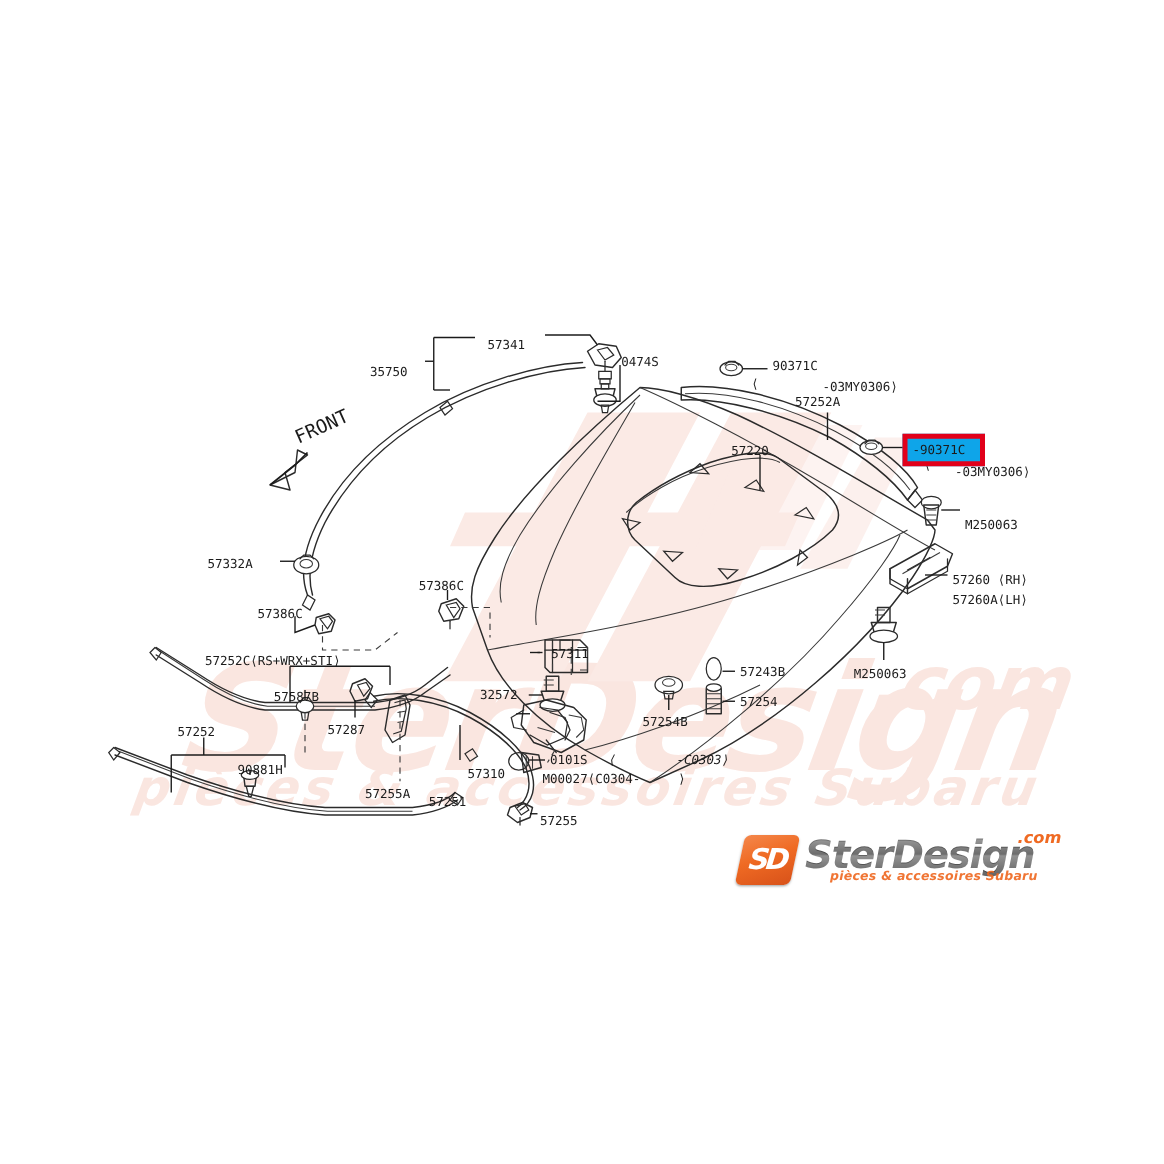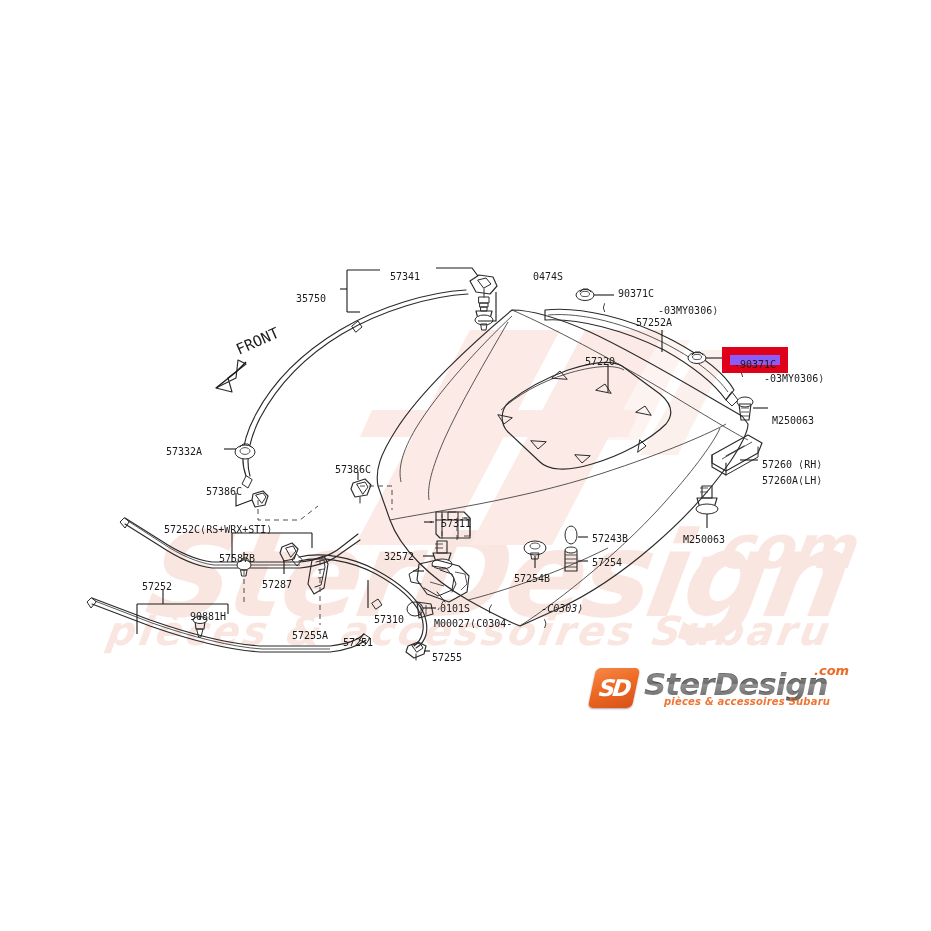--- a/index.html
+++ b/index.html
@@ -17,22 +17,22 @@
     position:absolute;
     font-family:"DejaVu Sans Mono","Liberation Mono",monospace;
     font-size:10px;
     color:#1b1b1b;
     white-space:pre;
     letter-spacing:0px;
     line-height:1;
   }
   .hl{
     position:absolute;
-    background:#8b5cf6;
-    border:8px solid #f9a8d4;
+    background:#0ea5e9;
+    border:4px solid #f9a8d4;
     box-sizing:border-box;
   }
   .hl .lbl{left:4px;top:5px;}
   
   #logo{position:absolute;left:592px;top:666px;width:268px;height:48px;}
   .logo-badge{
     position:absolute;left:0;top:2px;width:44px;height:40px;
     background:linear-gradient(160deg,#f4874b 0%,#ef6a23 45%,#d8521a 100%);
     transform:skewX(-12deg);
     border-radius:5px;
@@ -443,21 +443,21 @@
 
     <g>
       <path class="ln" d="M236 378 L216 388 L232 392 L228 378 L246 364 L238 360 Z" fill="#ffffff" stroke="#1b1b1b" stroke-width="1.6"></path>
       <path d="M216 388 L236 372 L246 362" fill="none" stroke="#1b1b1b" stroke-width="1.4"></path>
     </g>
   </svg>
 
   <div id="labels">
       <div class="lbl" style="left: 296px; top: 294px;">35750</div>
       <div class="lbl" style="left: 390px; top: 272px;">57341</div>
-      <div class="lbl" style="left: 497px; top: 272px; margin-left: 36px;">0474S</div>
+      <div class="lbl" style="left: 497px; top: 286px;">0474S</div>
       <div class="lbl" style="left: 618px; top: 289px;">90371C</div>
       <div class="lbl" style="left: 601px; top: 303px;">⟨</div>
       <div class="lbl" style="left: 658px; top: 306px;">-03MY0306⟩</div>
       <div class="lbl" style="left: 636px; top: 318px;">57252A</div>
       <div class="lbl" style="left: 585px; top: 357px;">57220</div>
       <div class="lbl" style="left: 739px; top: 368px;">⟨</div>
       <div class="lbl" style="left: 764px; top: 374px;">-03MY0306⟩</div>
       <div class="lbl" style="left: 772px; top: 416px;">M250063</div>
       <div class="lbl" style="left: 762px; top: 460px;">57260 ⟨RH⟩</div>
       <div class="lbl" style="left: 762px; top: 476px;">57260A⟨LH⟩</div>

